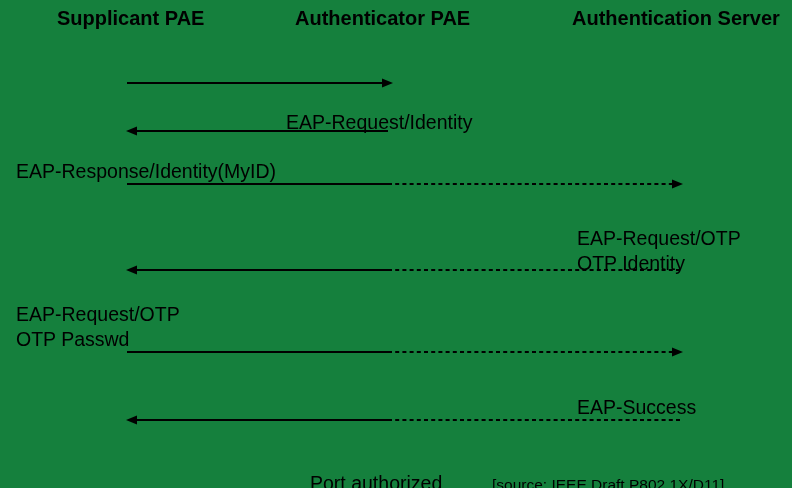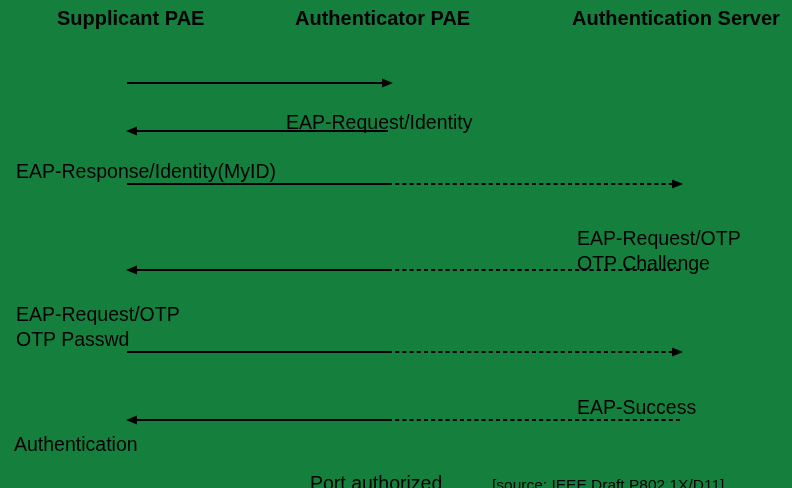--- a/index.html
+++ b/index.html
@@ -70,30 +70,29 @@
   <div class="col-header" style="left:57px; top:8px;">Supplicant PAE</div>
   <div class="col-header" style="left:295px; top:8px;">Authenticator PAE</div>
   <div class="col-header" style="left:560px; top:8px;margin-left:12px;">Authentication Server</div>
 
 
   <div class="msg-label" style="left:286px; top:110px;">EAP-Request/Identity</div>
 
   <div class="msg-label" style="left:16px; top:159px;">EAP-Response/Identity(MyID)</div>
 
   <div class="msg-label" style="left:577px; top:226px;">EAP-Request/OTP</div>
-  <div class="msg-label" style="left:577px; top:251px;">OTP Challenge</div>
+  <div class="msg-label" style="left:577px; top:251px;">OTP Identity</div>
 
   <div class="msg-label" style="left:16px; top:302px;">EAP-Request/OTP</div>
   <div class="msg-label" style="left:577px; top:395px;">EAP-Success</div>
 
   <div class="msg-label" style="left:16px; top:327px;">OTP Passwd</div>
 
   <div class="msg-label" style="left:310px; top:429px;margin-top:42px;">Port authorized</div>
 
-  <div class="msg-label" style="left:14px; top:432px;">Authentication</div>
 
   <div class="source-note" style="left:492px; top:461px;margin-top:15px;">[source: IEEE Draft P802.1X/D11]</div>
 
   <svg class="arrow-layer" viewBox="0 0 792 488">
 
     <g>
       <line class="seg-solid" x1="127" y1="83" x2="386" y2="83"></line>
       <polygon class="head-fill" points="393,83 382,78.5 382,87.5"></polygon>
     </g>
 

